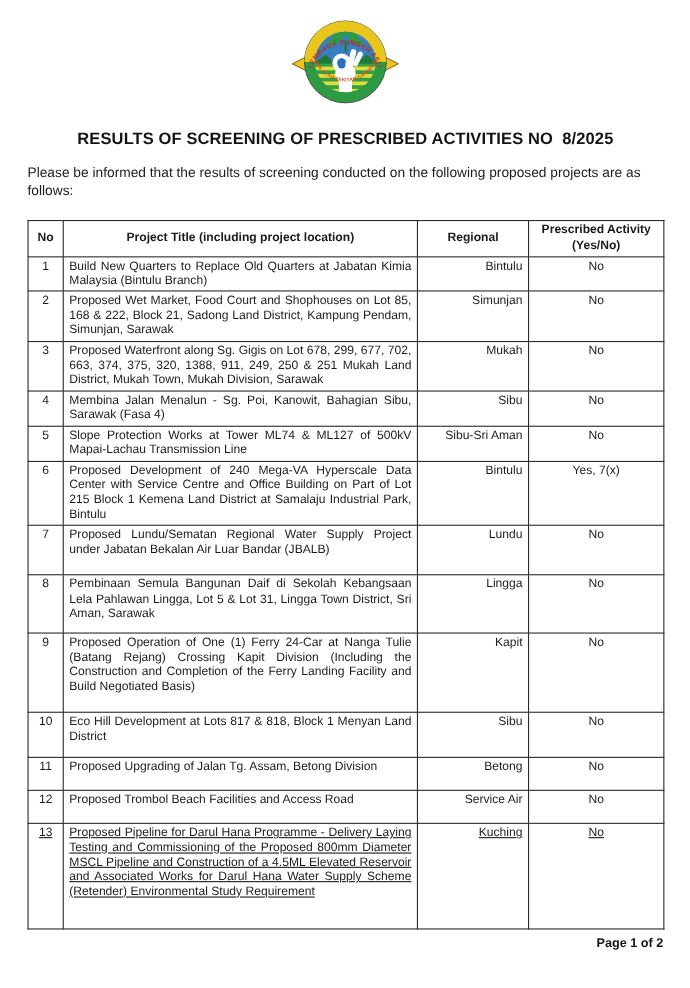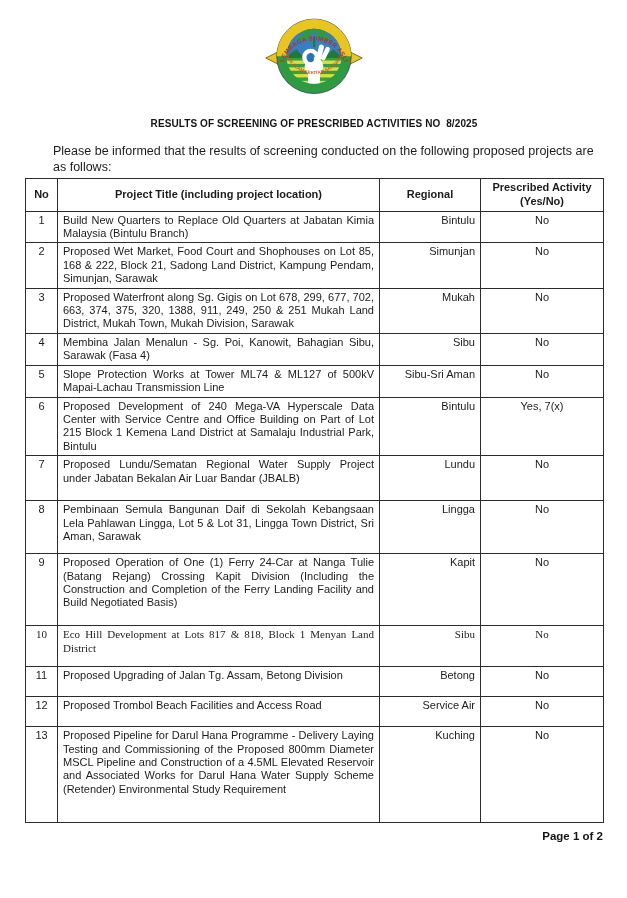--- a/index.html
+++ b/index.html
@@ -15,35 +15,34 @@
     overflow:hidden;
   }
   .logo-wrap{
     width:100%;
     display:flex;justify-content:center;
     height:88px;
   }
   .doc-title{
     margin-top:16px;
     text-align:center;
-    font-size:10px;
+    font-size:15px;
     font-weight:bold;
     letter-spacing:.1px;
     white-space:pre-wrap;
     color:#141414;
   }
   .doc-intro{
     margin-top:15px;
     font-size:12.5px;
     line-height:1.26;
     color:#1c1c1c;
-    margin-left:28px;
   }
   table.results{
-    margin-top:2px;
+    margin-top:18px;
     width:578px;
     border-collapse:collapse;
     table-layout:fixed;
     font-size:11px;
     line-height:1.22;
     color:#1c1c1c;
   }
   table.results th, table.results td{
     border:1px solid #2b2b2b;
     padding:2px 5px;
@@ -209,42 +208,42 @@
       <td class="c-pa">No</td>
     </tr>
 
     <tr style="height: 72px;">
       <td class="c-no">9</td>
       <td class="c-title">Proposed Operation of One (1) Ferry 24-Car at Nanga Tulie (Batang Rejang) Crossing Kapit Division (Including the Construction and Completion of the Ferry Landing Facility and Build Negotiated Basis)</td>
       <td class="c-loc">Kapit</td>
       <td class="c-pa">No</td>
     </tr>
 
-    <tr style="height: 41px; font-family: Liberation Serif, serif;">
+    <tr style="height: 41px;">
       <td class="c-no">10</td>
       <td class="c-title">Eco Hill Development at Lots 817 &amp; 818, Block 1 Menyan Land District</td>
       <td class="c-loc">Sibu</td>
       <td class="c-pa">No</td>
     </tr>
 
     <tr style="height: 30px;">
       <td class="c-no">11</td>
       <td class="c-title">Proposed Upgrading of Jalan Tg. Assam, Betong Division</td>
       <td class="c-loc">Betong</td>
       <td class="c-pa">No</td>
     </tr>
 
     <tr style="height: 30px;">
       <td class="c-no">12</td>
       <td class="c-title">Proposed Trombol Beach Facilities and Access Road</td>
       <td class="c-loc">Service Air</td>
       <td class="c-pa">No</td>
     </tr>
 
-    <tr style="height: 96px;">
+    <tr style="height: 96px; text-decoration: underline;">
       <td class="c-no">13</td>
       <td class="c-title">Proposed Pipeline for Darul Hana Programme - Delivery Laying Testing and Commissioning of the Proposed 800mm Diameter MSCL Pipeline and Construction of a 4.5ML Elevated Reservoir and Associated Works for Darul Hana Water Supply Scheme (Retender) Environmental Study Requirement</td>
       <td class="c-loc">Kuching</td>
       <td class="c-pa">No</td>
     </tr>
 
   </tbody>
   </table>
 
   <div class="footer-row">

